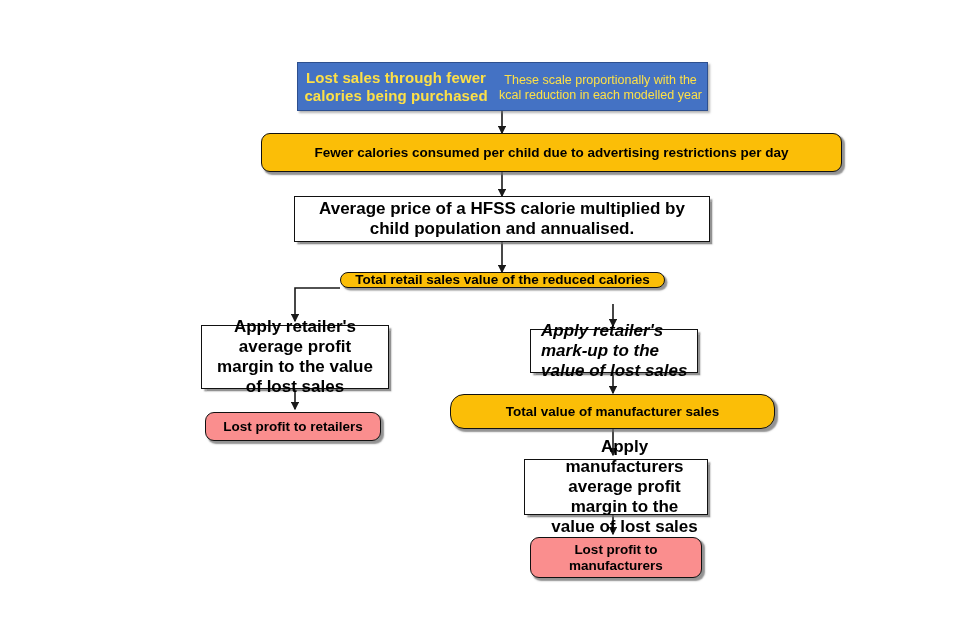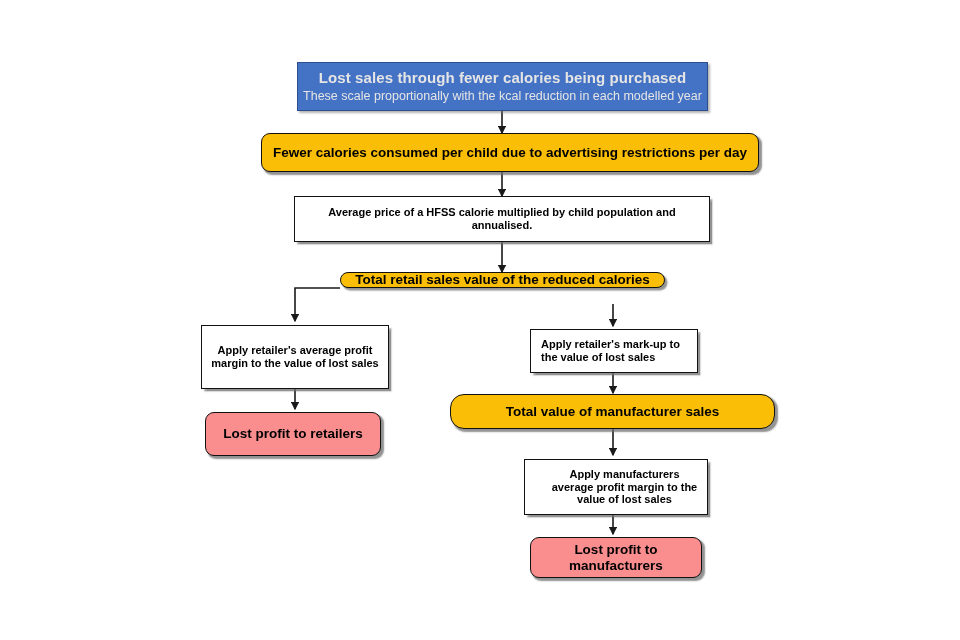--- a/index.html
+++ b/index.html
@@ -27,22 +27,22 @@
     font-weight: bold;
     color: #000000;
     line-height: 1.18;
     z-index: 3;
   }
   .node .txt { width: 100%; padding: 0 8px; }
   
   .n-blue {
     background: #4472C4;
     border: 1px solid #2d4f8e;
-    color: #e5e5e5;
-    flex-direction: column;
+    color: #fde047;
+    flex-direction: row;
     box-shadow: 2px 2px 2px rgba(120,120,120,0.55);
   }
   .n-blue .line1 {
     font-size: 15px;
     font-weight: bold;
     letter-spacing: 0.1px;
   }
   .n-blue .line2 {
     font-size: 12.5px;
     font-weight: normal;
@@ -53,32 +53,32 @@
     background: #FBBE07;
     border: 1.5px solid #111111;
     border-radius: 9px;
     font-size: 13.5px;
     box-shadow: 2.5px 2.5px 1.5px rgba(110,110,110,0.75);
   }
   
   .n-white {
     background: #ffffff;
     border: 1.5px solid #111111;
-    font-size: 11px;
+    font-size: 17px;
     box-shadow: 2.5px 2.5px 1.5px rgba(110,110,110,0.75);
   }
   
   .n-pink {
     background: #FA8E8E;
     border: 1.5px solid #111111;
     border-radius: 9px;
     font-size: 13.5px;
     box-shadow: 2.5px 2.5px 1.5px rgba(110,110,110,0.75);
   }
-  .align-left .txt { text-align: left; padding-left: 10px; }
+  .align-left .txt { text-align: left; padding-left: 10px; font-style: italic; }
   
   .connectors {
     position: absolute;
     left: 0; top: 0;
     width: 960px; height: 640px;
     z-index: 1;
   }
 </style>
 </head>
 <body>
@@ -111,37 +111,37 @@
 
       <line x1="613" y1="515" x2="613" y2="534" marker-end="url(#arrow)"></line>
     </g>
   </svg>
 
   <div class="node n-blue" style="left:297px; top:62px; width:411px; height:49px;">
     <div class="line1">Lost sales through fewer calories being purchased</div>
     <div class="line2">These scale proportionally with the kcal reduction in each modelled year</div>
   </div>
 
-  <div class="node n-orange" style="left:261px; top:133px; width:498px; height:39px;">
+  <div class="node n-orange" style="left:261px; top:133px; width:581px; height:39px;">
     <div class="txt">Fewer calories consumed per child due to advertising restrictions per day</div>
   </div>
 
   <div class="node n-white" style="left:294px; top:196px; width:416px; height:46px;">
     <div class="txt">Average price of a HFSS calorie multiplied by child population and annualised.</div>
   </div>
 
   <div class="node n-orange" style="left:340px; top:272px; width:325px; height:16px;">
     <div class="txt">Total retail sales value of the reduced calories</div>
   </div>
 
   <div class="node n-white" style="left:201px; top:325px; width:188px; height:64px;">
     <div class="txt">Apply retailer's average profit margin to the value of lost sales</div>
   </div>
 
-  <div class="node n-pink" style="left:205px; top:412px; width:176px; height:44px;">
+  <div class="node n-pink" style="left:205px; top:412px; width:176px; height:29px;">
     <div class="txt">Lost profit to retailers</div>
   </div>
 
   <div class="node n-white align-left" style="left:530px; top:329px; width:168px; height:44px;">
     <div class="txt">Apply retailer's mark-up to the value of lost sales</div>
   </div>
 
   <div class="node n-orange" style="left:450px; top:394px; width:325px; height:35px;border-radius:14px;">
     <div class="txt">Total value of manufacturer sales</div>
   </div>

